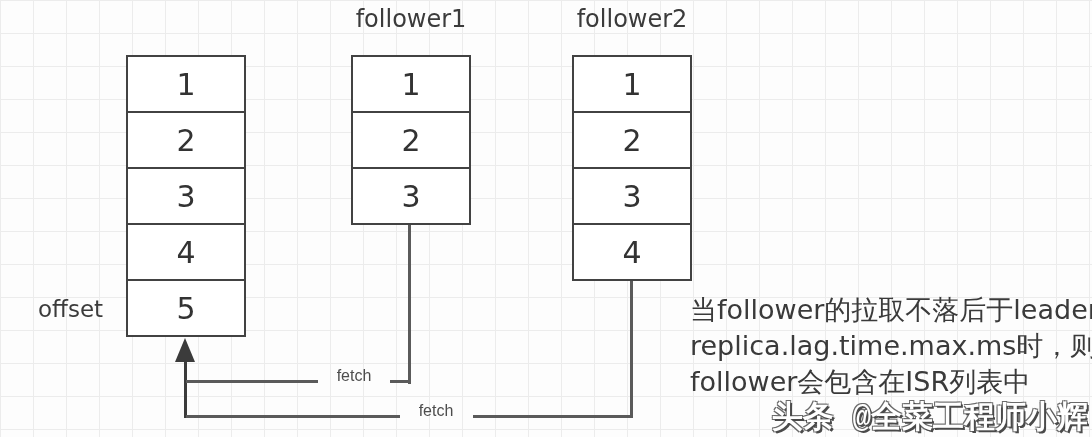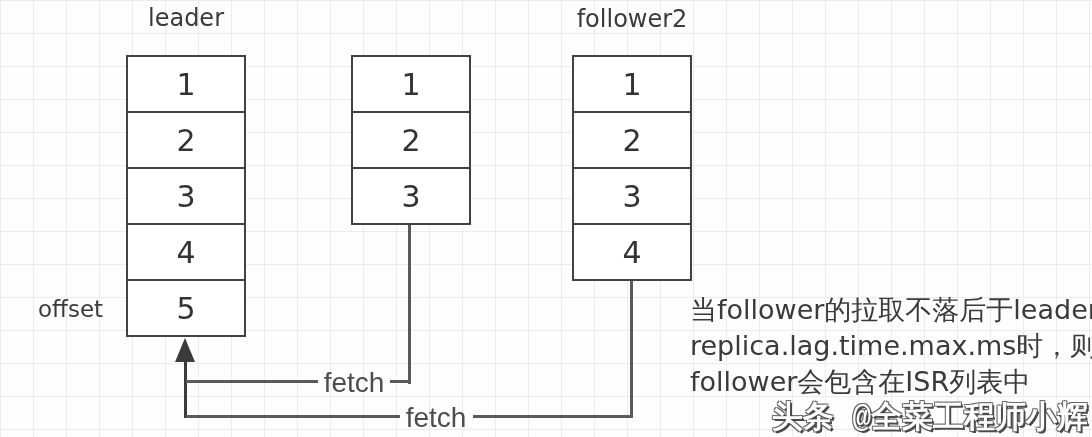--- a/index.html
+++ b/index.html
@@ -38,21 +38,21 @@
   .vline{width:3px;background:#5a5a5a;}
   .arrow-shaft{width:3px;background:#3b3b3b;}
   .arrow-head{
     width:0;height:0;
     border-left:10px solid transparent;
     border-right:10px solid transparent;
     border-bottom:24px solid #3b3b3b;
   }
   .fetch-label{
     width:74px;text-align:center;
-    font-size:28px;color:#4d4d4d;
+    font-size:16px;color:#4d4d4d;
     font-family:"Liberation Sans", sans-serif;
   }
   .annotation{
     width:402px;
     font-size:27px;line-height:36px;
     color:#3a3a3a;
     white-space:nowrap;
   }
   .watermark{
     font-size:31px;font-weight:bold;
@@ -64,21 +64,21 @@
       1px -1px 0 #6a6a6a,
      -1px  1px 0 #6a6a6a,
       1px  1px 0 #4a4a4a;
   }
 </style>
 </head>
 <body>
 
 <div class="canvas">
 
-  <div class="abs stack-label" style="left:126px;top:4px;">leader</div>
+  <div class="abs stack-label" style="left:351px;top:5px;">follower1</div>
   <div class="abs stack-label" style="left:572px;top:5px;">follower2</div>
 
   <div class="abs stack" style="left:126px;top:55px;">
     <div class="cell">1</div>
     <div class="cell">2</div>
     <div class="cell">3</div>
     <div class="cell">4</div>
     <div class="cell">5</div>
   </div>
 

